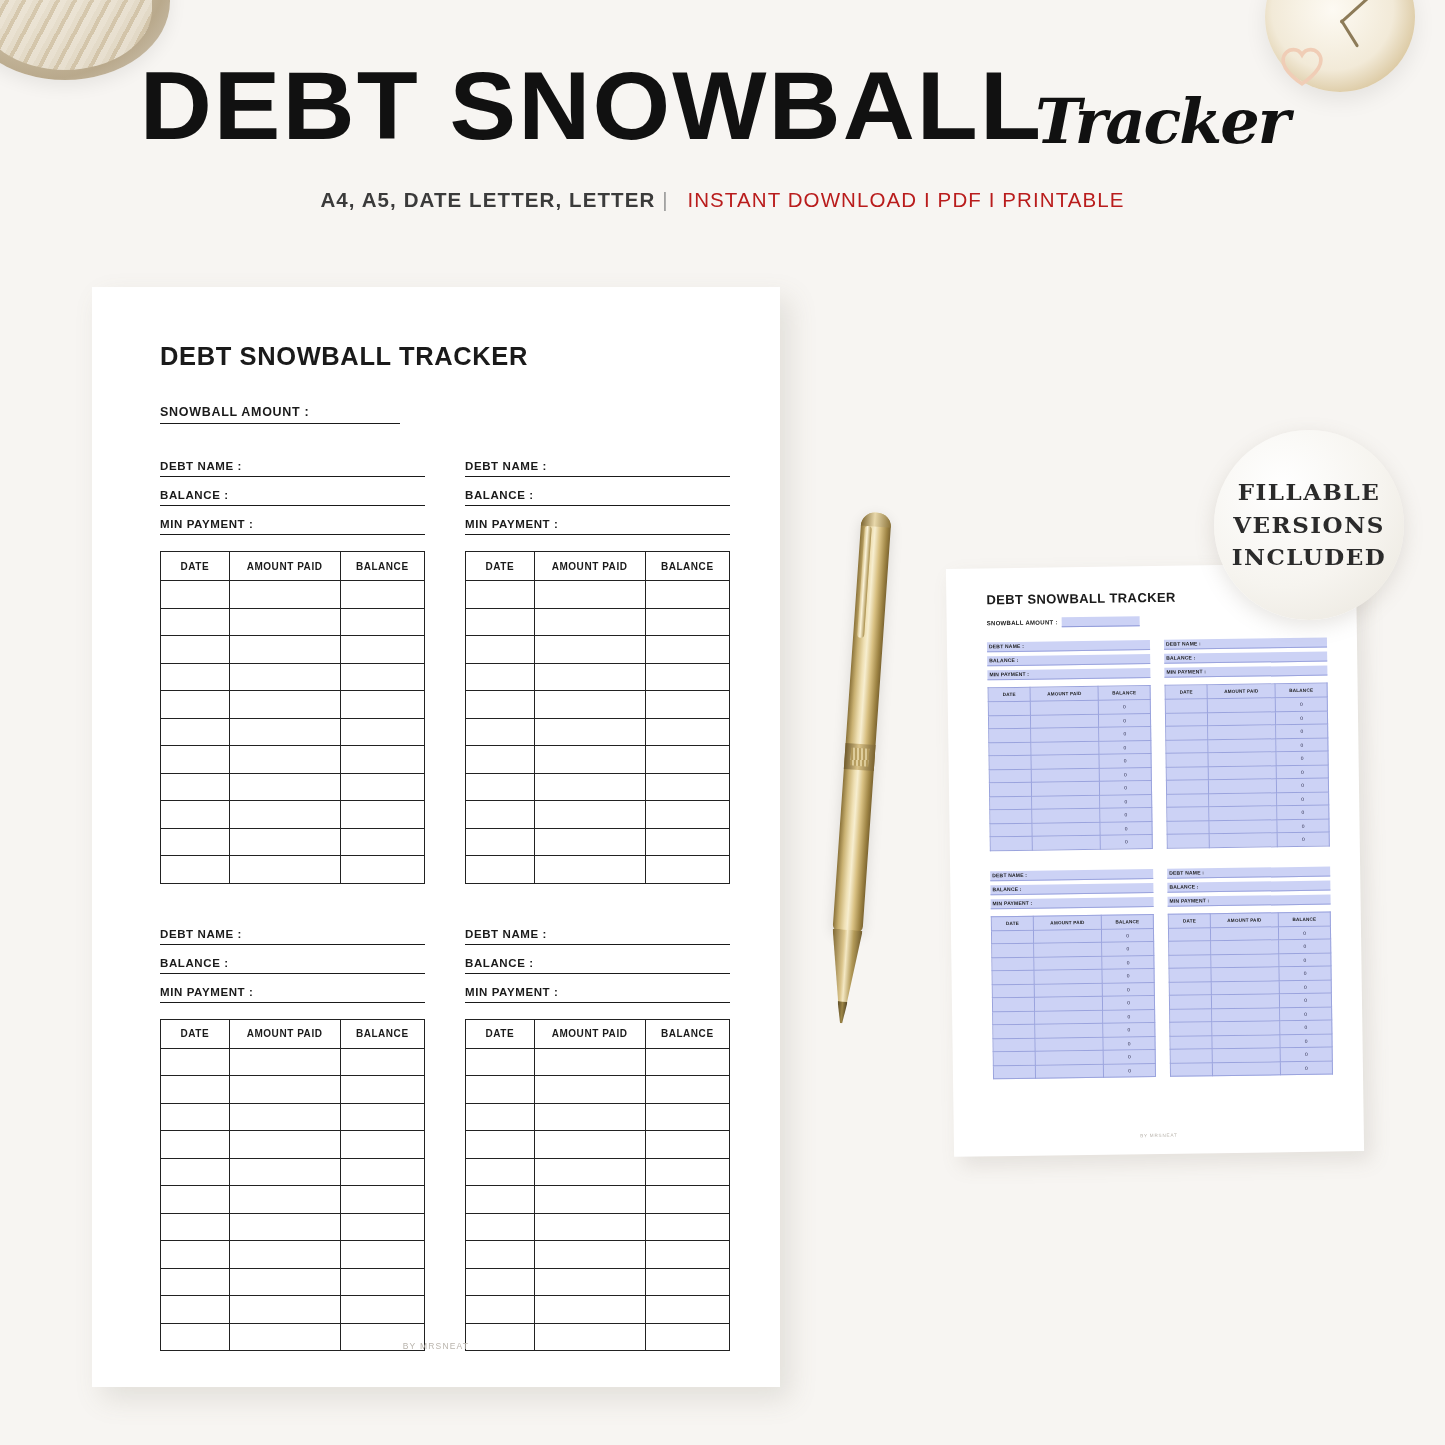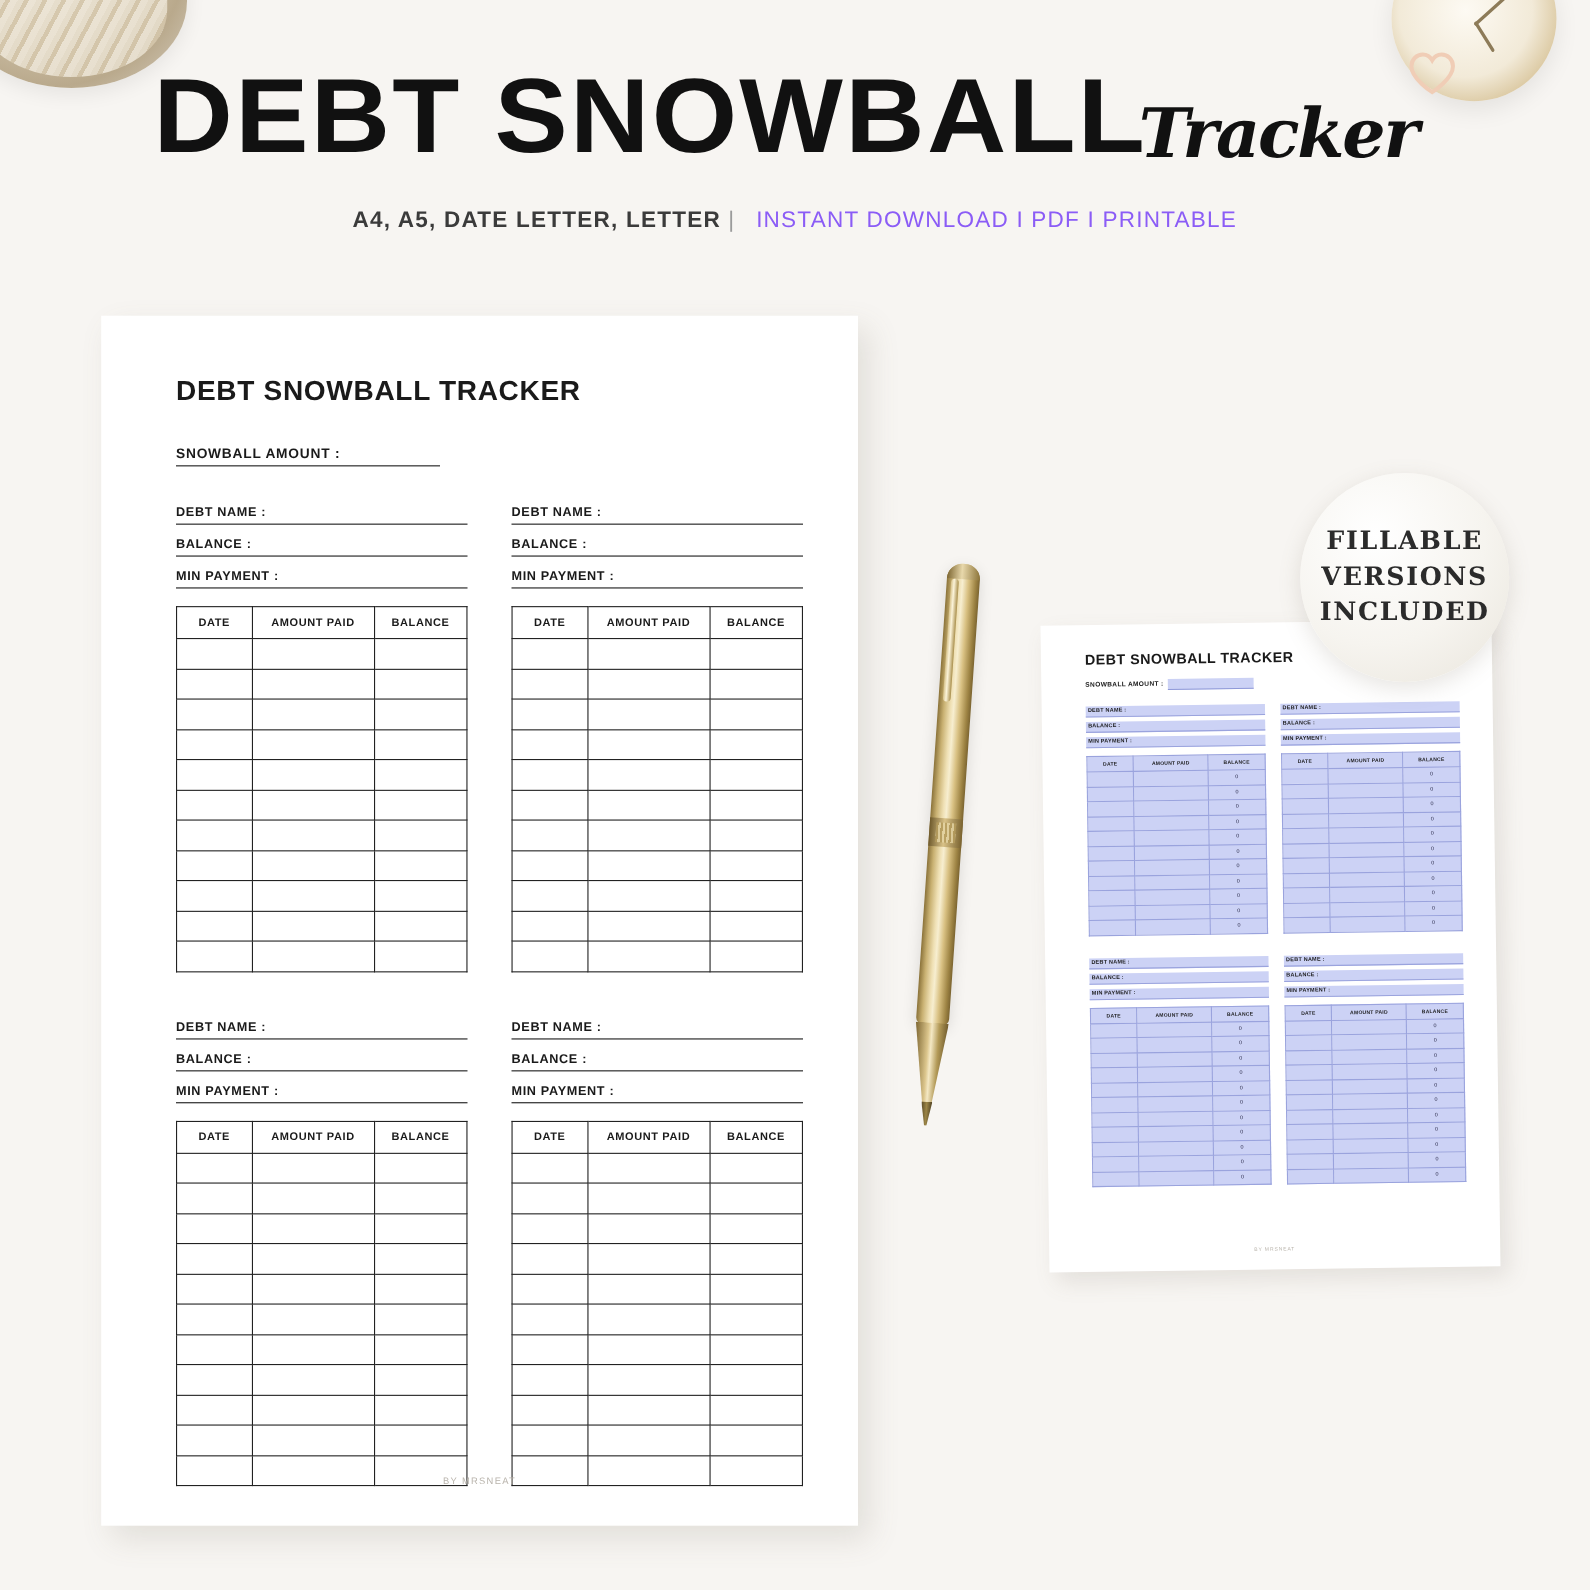--- a/index.html
+++ b/index.html
@@ -107,21 +107,21 @@
   .heart svg { width: 100%; height: 100%; }
 
   .subtitle {
     margin-top: 34px;
     font-size: 20.5px;
     letter-spacing: 1.1px;
     color: #3b3b3b;
     font-weight: bold;
   }
   .subtitle .sep { color: #9b9b9b; font-weight: normal; }
-  .subtitle .light { font-weight: normal; color: #8b5cf6; margin-left: 12px; }
+  .subtitle .light { font-weight: normal; color: #b91c1c; margin-left: 12px; }
 
   
   .page-main {
     position: absolute;
     left: 92px;
     top: 287px;
     width: 688px;
     height: 1100px;
     background: #fff;
     box-shadow: 10px 12px 26px rgba(120,110,95,0.16);
@@ -357,21 +357,21 @@
     width: 100%;
     text-align: center;
     font-size: 4.6px;
     letter-spacing: .8px;
     color: #b9b4ac;
   }
 
   
   .badge {
     position: absolute;
-    left: 1182px;
+    left: 1214px;
     top: 430px;
     width: 190px;
     height: 190px;
     border-radius: 50%;
     background: radial-gradient(circle at 36% 30%, #ffffff 0%, #f6f4ef 55%, #e9e5dc 100%);
     box-shadow: 0 6px 20px rgba(120,110,95,0.18);
     display: flex;
     flex-direction: column;
     align-items: center;
     justify-content: center;

